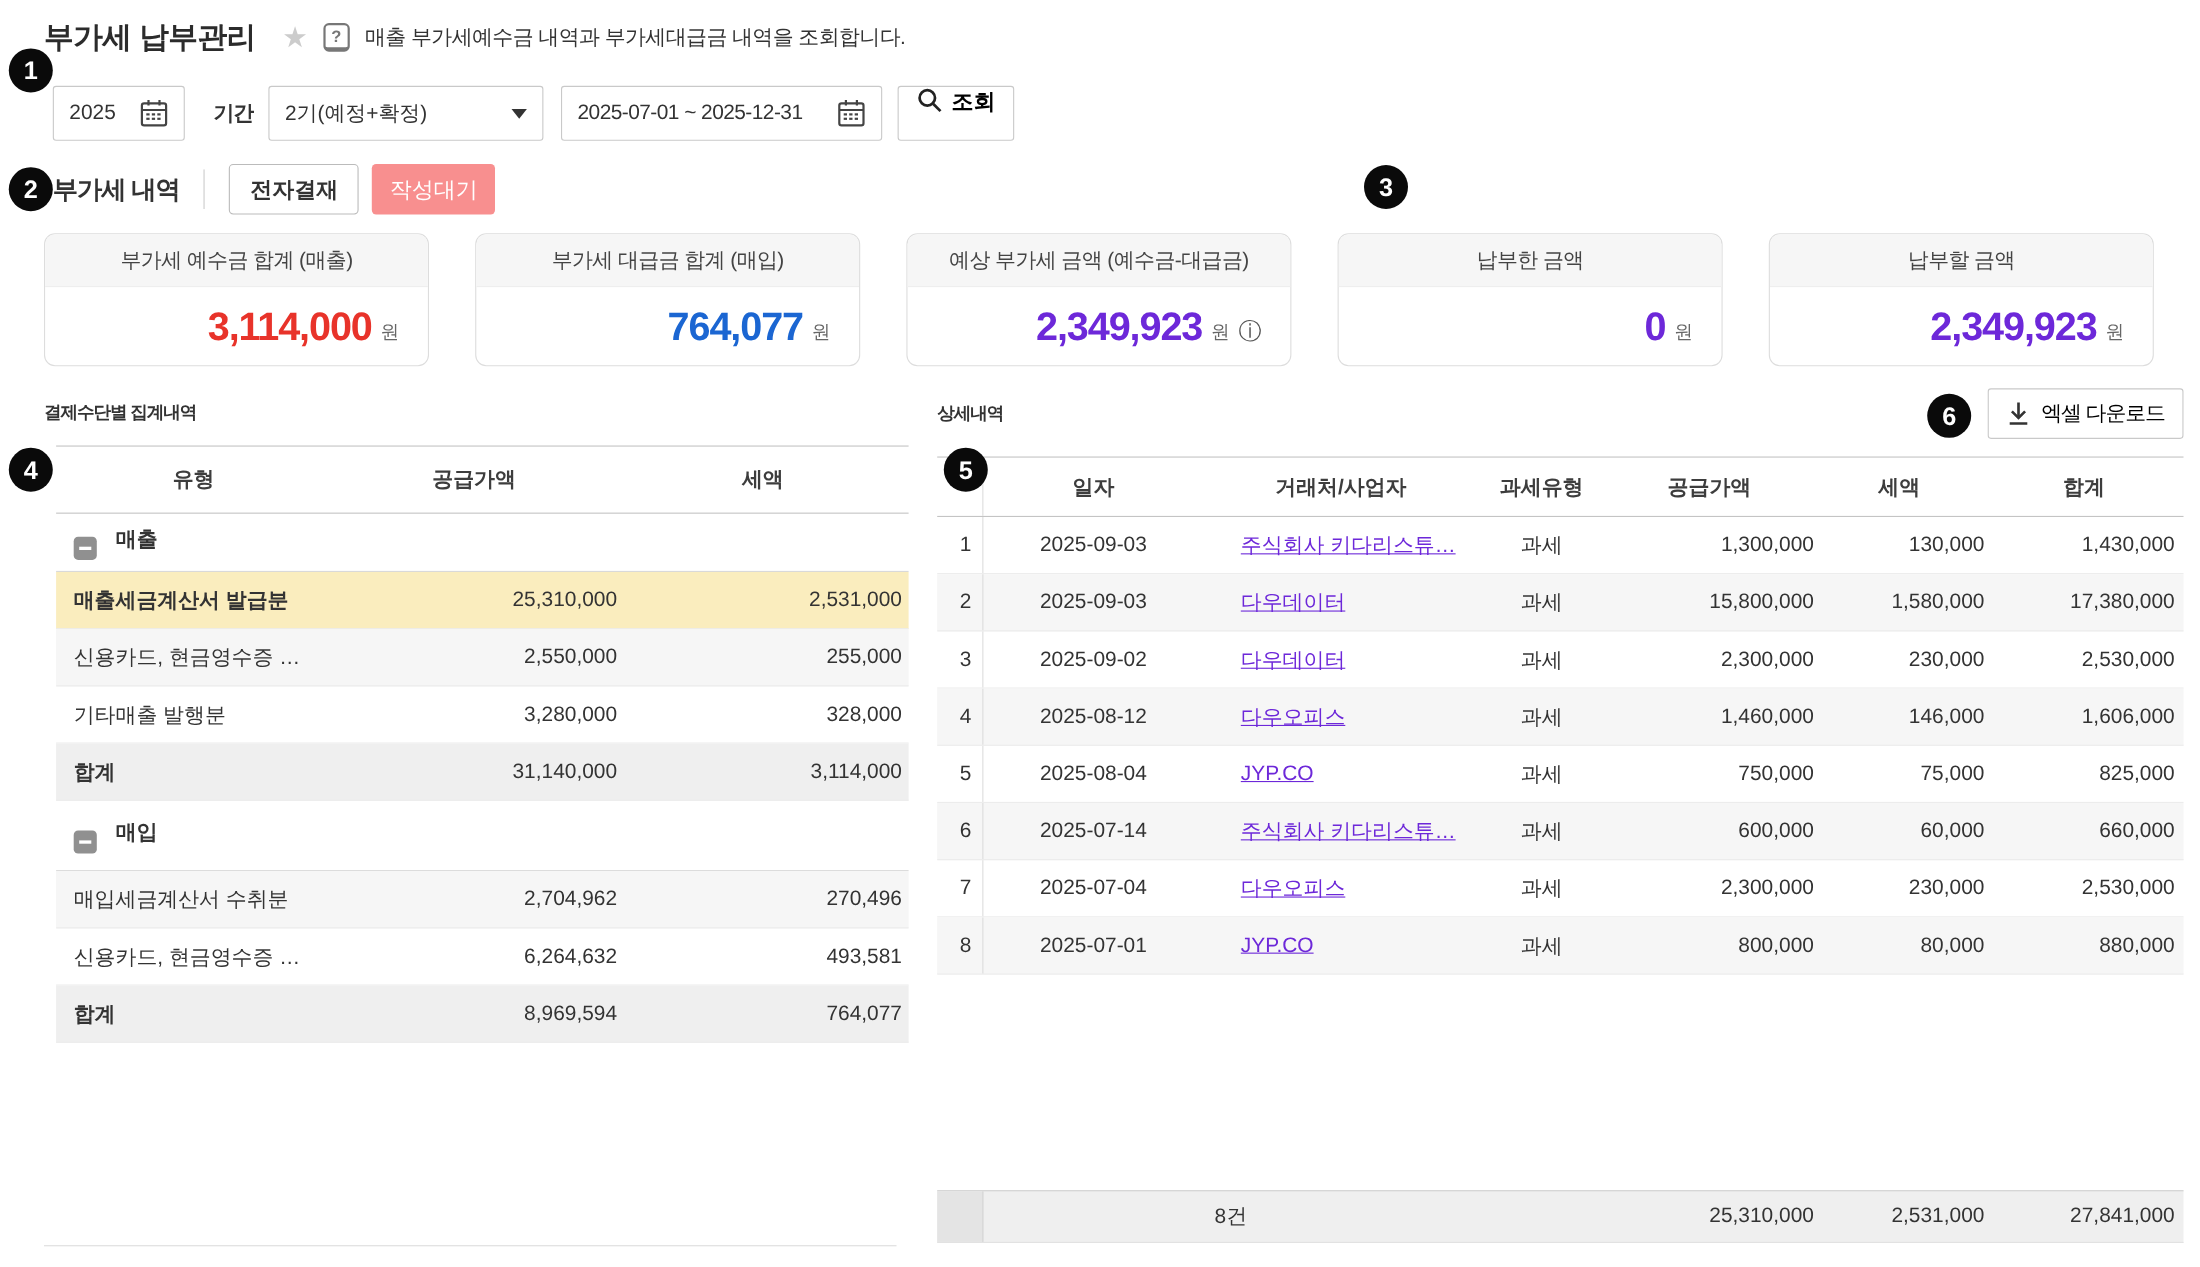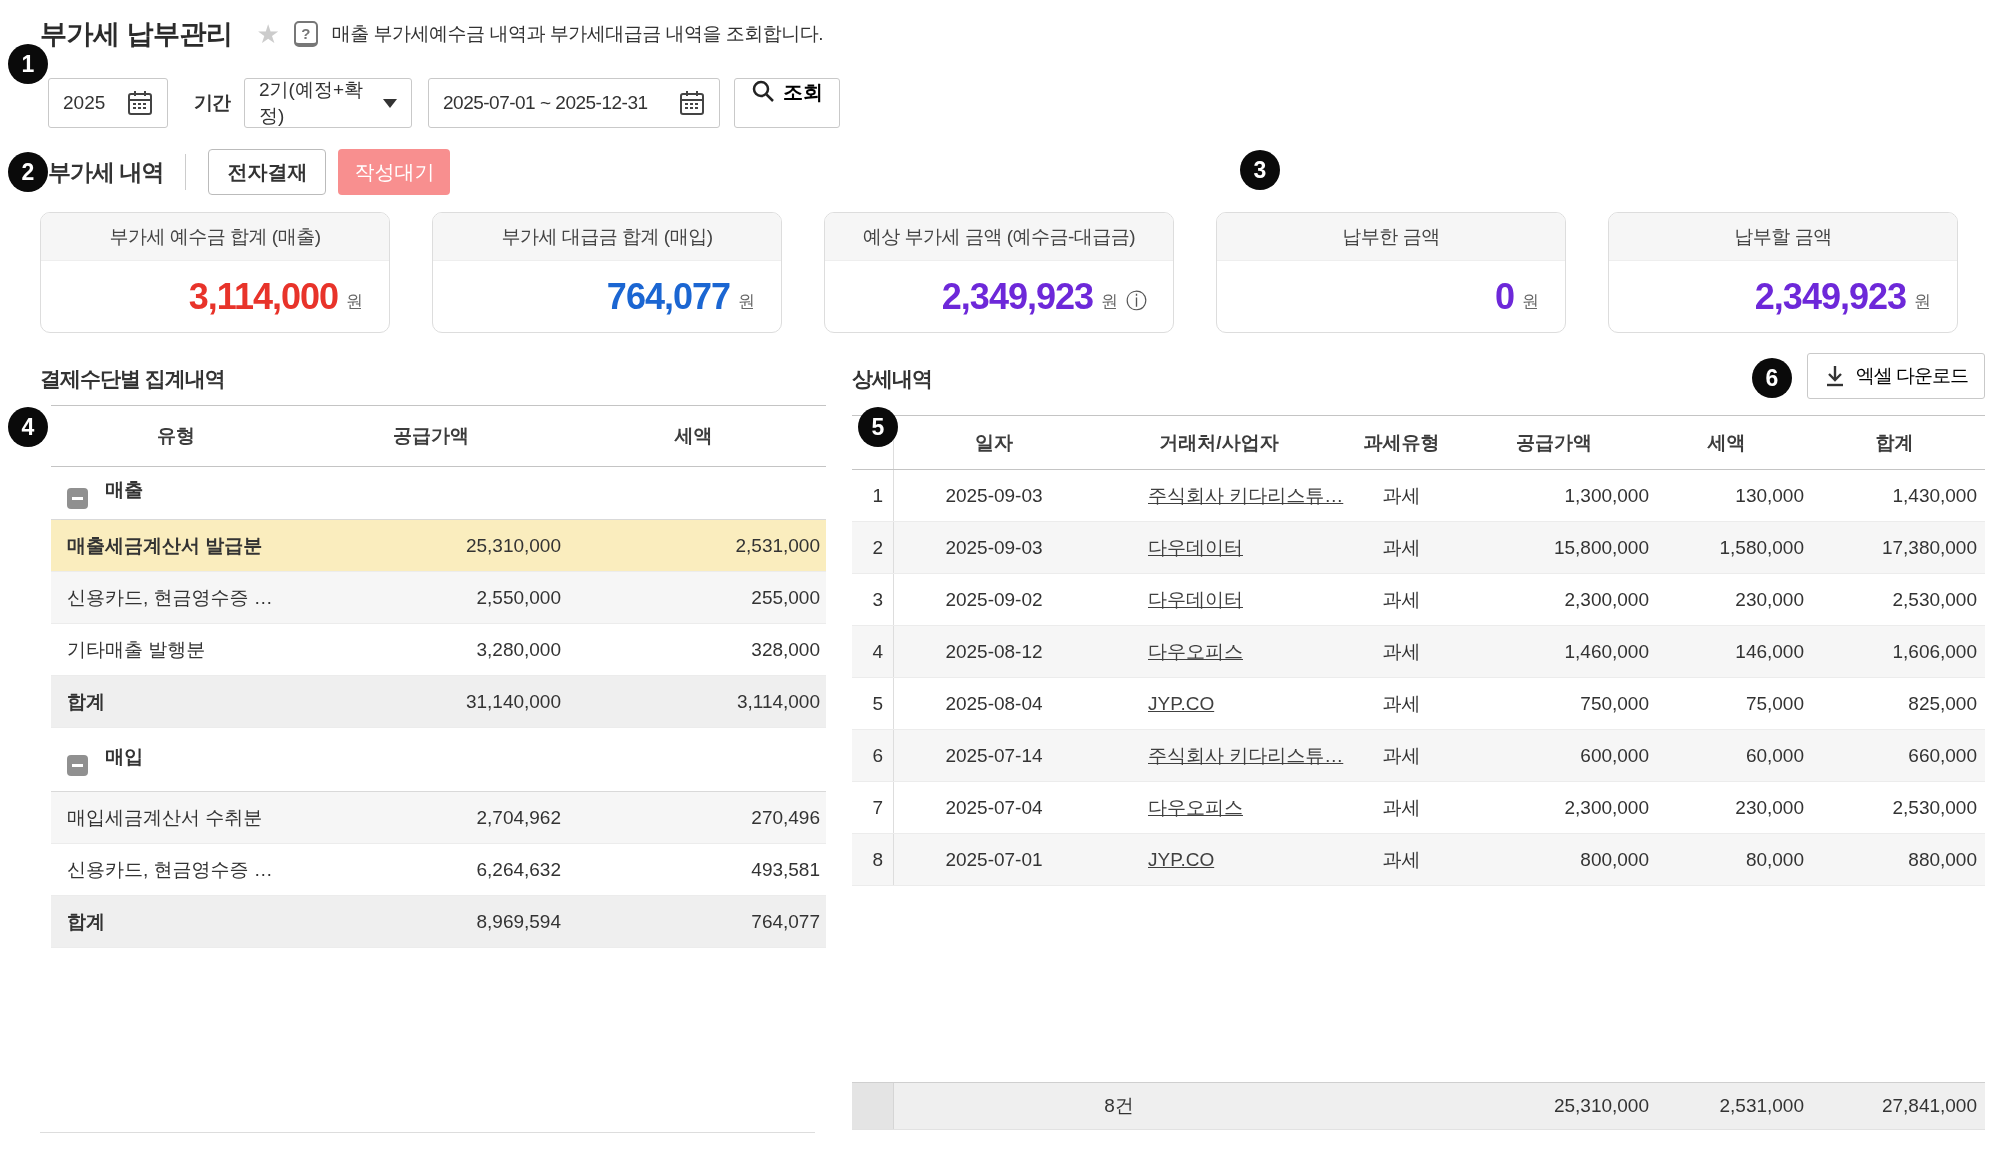--- a/index.html
+++ b/index.html
@@ -14,21 +14,21 @@
     align-items:center; justify-content:center; font-size:15px; color:#777; font-weight:700;
     border-bottom-width:4px; }
   .page-desc { font-size:19px; color:#333; letter-spacing:-0.5px; }
 
   
   .filter-row { position:absolute; left:48px; top:78px; display:flex; align-items:center; height:50px; }
   .fld { border:1px solid #c9c9c9; border-radius:3px; background:#fff; height:50px;
     display:flex; align-items:center; padding:0 14px; gap:12px; }
   .year-field { width:120px; justify-content:space-between; }
   .lbl-period { font-weight:700; margin:0 14px 0 26px; letter-spacing:-1px; }
-  .select-field { width:168px; justify-content:space-between; }
+  .select-field { width:250px; justify-content:space-between; }
   .caret { width:0; height:0; border-left:7px solid transparent; border-right:7px solid transparent;
     border-top:9px solid #333; }
   .date-field { width:292px; margin-left:16px; justify-content:space-between; letter-spacing:-0.5px; }
   .search-btn { margin-left:14px; height:50px; border:1px solid #c9c9c9; border-radius:3px;
     background:#fff; display:flex; align-items:flex-start; gap:8px; padding:0 16px; font-size:20px;
     font-weight:700; cursor:pointer; }
   svg.ic { display:block; }
 
   
   .section-row { position:absolute; left:48px; top:148px; display:flex; align-items:center; height:48px; }
@@ -46,21 +46,21 @@
   .card-head { background:#f6f6f6; height:48px; display:flex; align-items:center; justify-content:center;
     font-size:19px; color:#444; letter-spacing:-0.5px; border-bottom:1px solid #eee; }
   .card-body { flex:1; display:flex; align-items:center; justify-content:flex-end; padding-right:26px; gap:8px; }
   .card-value { font-size:36px; font-weight:600; letter-spacing:-1px; color:#6d28d9; }
   .v-red { color:#e8332a; }  .v-blue { color:#1b66d2; }
   .card-unit { font-size:17px; color:#666; margin-top:10px; }
   .info-ic { font-size:21px; color:#555; margin-top:8px; }
 
   
   .agg-panel { position:absolute; left:40px; top:365px; width:775px; height:768px; border-bottom:1px solid #ddd; }
-  .panel-title { font-size:21px; font-weight:700; letter-spacing:-1px; }
+  .panel-title { font-size:16px; font-weight:700; letter-spacing:-1px; }
   .agg-table { position:absolute; left:11px; top:40px; width:775px; }
   .arow { display:flex; align-items:center; }
   .agg-head { height:62px; border-top:1px solid #c4c4c4; border-bottom:1px solid #c4c4c4; font-weight:700; color:#3d3d3d; }
   .a-type { flex:1; padding-left:16px; }
   .a-supply { width:260px; text-align:right; }
   .a-tax { width:265px; text-align:right; padding-right:6px; }
   .agg-head .a-type { text-align:center; padding-left:0; }
   .agg-head .a-supply, .agg-head .a-tax { text-align:center; padding-right:0; }
   .group-row { height:53px; border-bottom:1px solid #d9d9d9; font-weight:700; }
   .minus-box { width:21px; height:21px; background:#909090; border-radius:4px; display:inline-flex;
@@ -86,21 +86,21 @@
   .d-date { width:200px; text-align:center; }
   .d-vendor { width:250px; padding-left:34px; }
   .d-taxtype { width:115px; text-align:center; }
   .d-supply { width:190px; text-align:right; }
   .d-tax { width:155px; text-align:right; }
   .d-total { flex:1; text-align:right; padding-right:8px; }
   .det-head .d-vendor { text-align:center; padding-left:0; }
   .det-head .d-supply, .det-head .d-tax, .det-head .d-total { text-align:center; padding-right:0; }
   .det-row { height:52px; border-bottom:1px solid #ececec; }
   .det-row.alt { background:#f6f6f6; }
-  .vendor-link { color:#404040; text-decoration:underline; cursor:pointer;margin-left:20px; }
+  .vendor-link { color:#6d28d9; text-decoration:underline; cursor:pointer; }
   .det-spacer { flex:1; border-left:0; }
   .det-footer { height:48px; background:#efefef; border-top:1px solid #cfcfcf; border-bottom:1px solid #e2e2e2; }
   .det-footer .d-no { background:#e4e4e4; border-right:1px solid #d5d5d5; }
   .f-count { width:450px; text-align:center; font-weight:400; }
 
   
   .no-col-line { position:absolute; left:42px; top:50px; bottom:0; width:1px; background:#e3e3e3; z-index:-1; }
 
   
   .badge { position:absolute; width:40px; height:40px; border-radius:50%; background:#0a0a0a; color:#fff;

